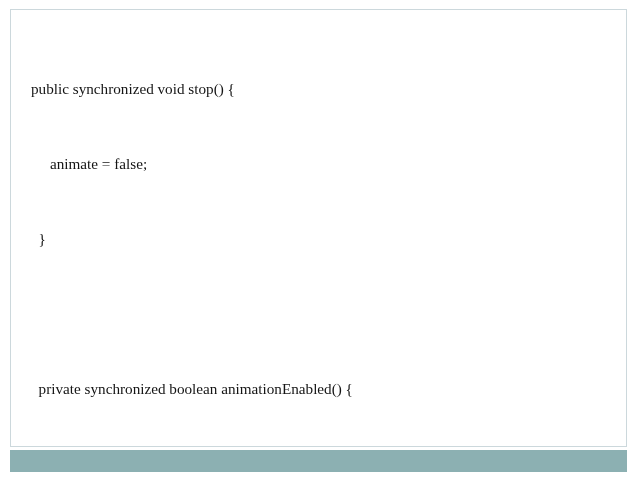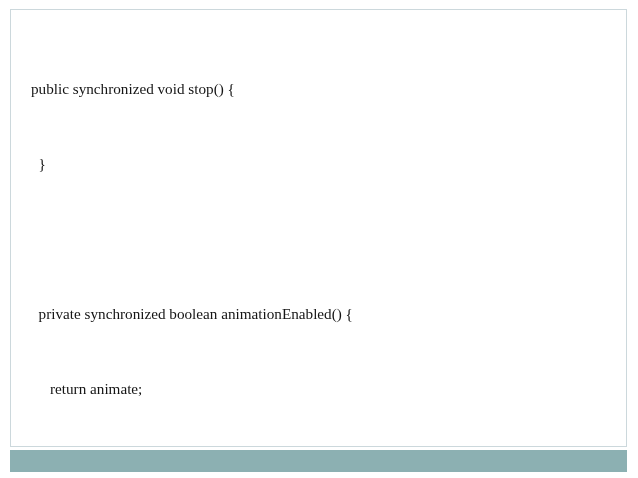--- a/index.html
+++ b/index.html
@@ -67,20 +67,21 @@
 </style>
 </head>
 <body>
 
 <div id="slide" style="background: rgb(255, 255, 255);">
 
   <div id="content-frame" style="border-color: rgb(204, 216, 220);">
 
     <div id="code-block" style="color: rgb(20, 20, 20);">
       <span class="code-line">public synchronized void stop() {</span>
+      <span class="code-line">     animate = false;</span>
       <span class="code-line">  }</span>
       <span class="code-line blank"></span>
       <span class="code-line">  private synchronized boolean animationEnabled() {</span>
       <span class="code-line">     return animate;</span>
       
       
       
       
       
       

